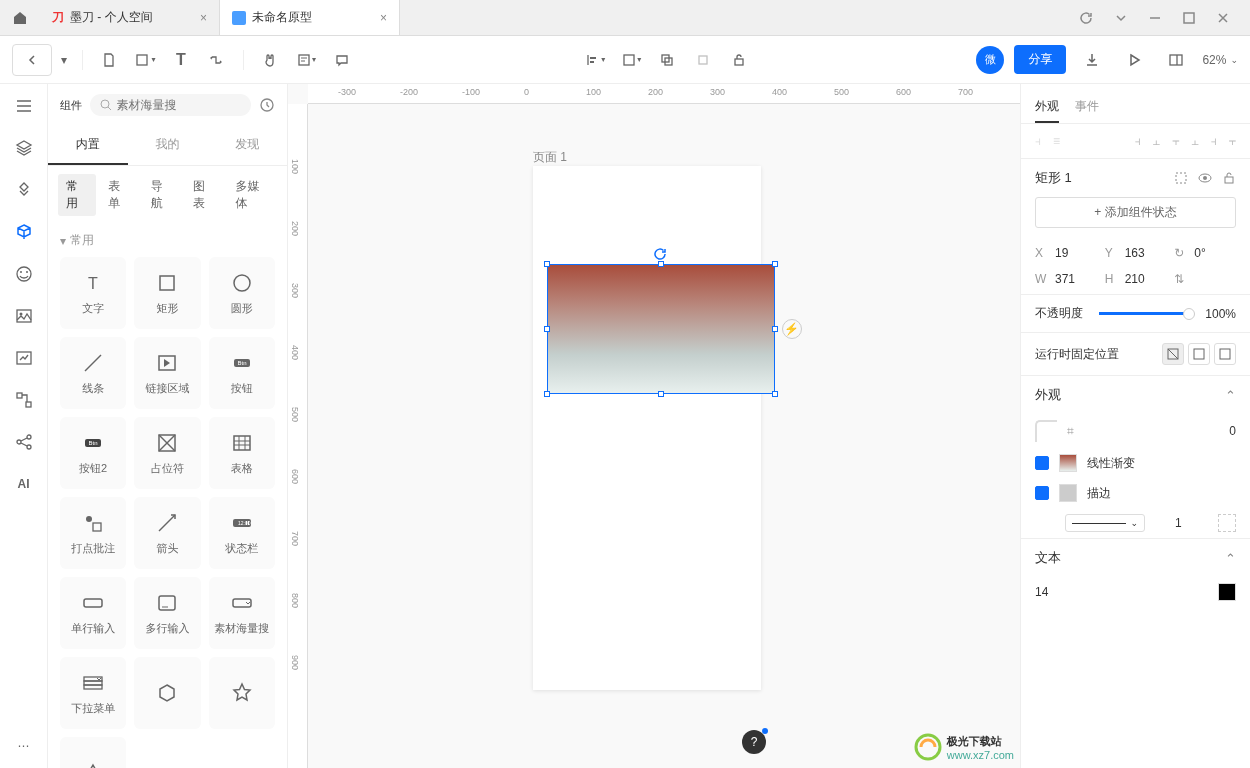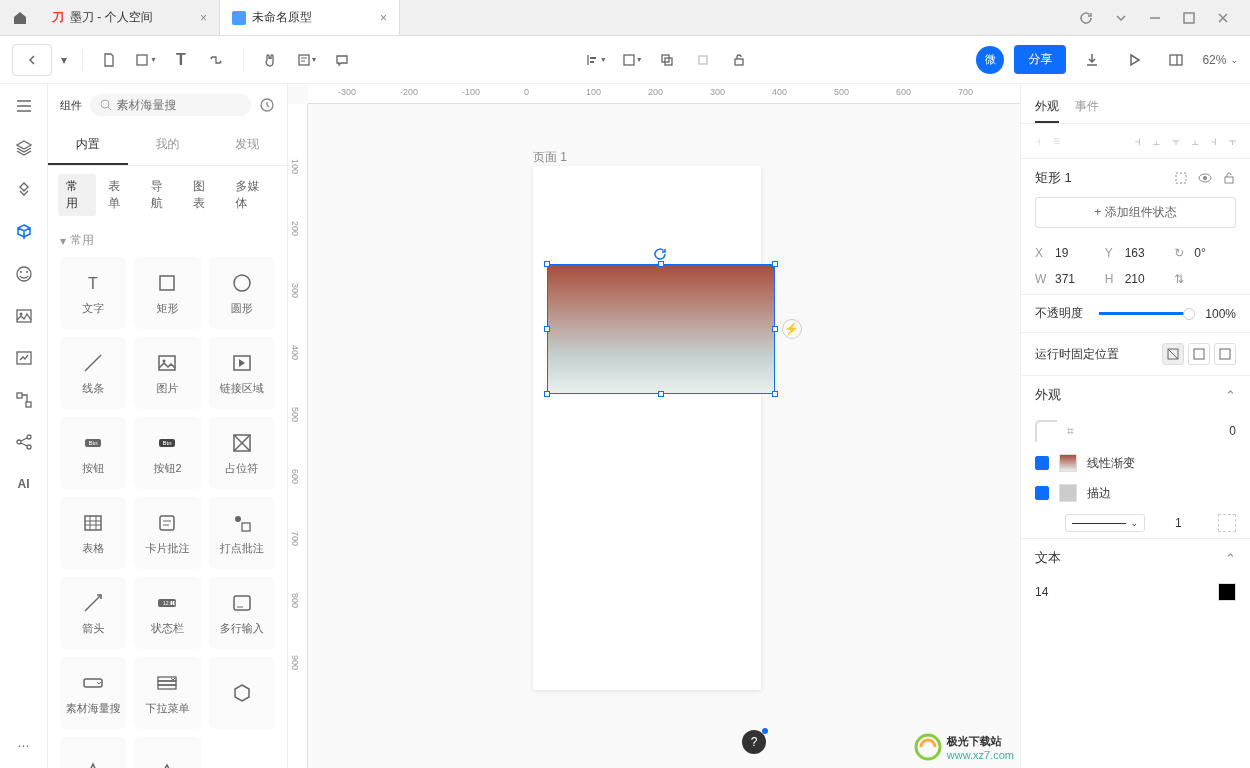--- a/index.html
+++ b/index.html
@@ -394,30 +394,20 @@
             <svg width="24" height="24">
               <line x1="4" y1="20" x2="20" y2="4" stroke="#666" stroke-width="1.5"></line>
             </svg>
           </div>
           <div class="comp-item-label">线条</div>
         </div>
         <div class="comp-item">
           <div class="comp-item-icon">
             <svg width="24" height="24">
               <rect x="4" y="5" width="16" height="14" fill="none" stroke="#666" stroke-width="1.5"></rect>
-              <circle cx="9" cy="10" r="1.5" fill="#666"></circle>
-              <path d="M4 17l5-5 4 4 3-3 4 4" fill="none" stroke="#666" stroke-width="1.5"></path>
-            </svg>
-          </div>
-          <div class="comp-item-label">图片</div>
-        </div>
-        <div class="comp-item">
-          <div class="comp-item-icon">
-            <svg width="24" height="24">
-              <rect x="4" y="5" width="16" height="14" fill="none" stroke="#666" stroke-width="1.5"></rect>
               <path d="M9 8l6 4-6 4z" fill="#666"></path>
             </svg>
           </div>
           <div class="comp-item-label">链接区域</div>
         </div>
         <div class="comp-item">
           <div class="comp-item-icon">
             <svg width="24" height="24">
               <rect x="4" y="8" width="16" height="8" rx="2" fill="#666"></rect>
               <text x="12" y="14" font-size="6" text-anchor="middle" fill="#fff">Btn</text>
@@ -452,30 +442,20 @@
               <line x1="4" y1="14" x2="20" y2="14" stroke="#666"></line>
               <line x1="9" y1="5" x2="9" y2="19" stroke="#666"></line>
               <line x1="15" y1="5" x2="15" y2="19" stroke="#666"></line>
             </svg>
           </div>
           <div class="comp-item-label">表格</div>
         </div>
         <div class="comp-item">
           <div class="comp-item-icon">
             <svg width="24" height="24">
-              <rect x="5" y="5" width="14" height="14" rx="2" fill="none" stroke="#666" stroke-width="1.5"></rect>
-              <line x1="8" y1="10" x2="16" y2="10" stroke="#666"></line>
-              <line x1="8" y1="14" x2="14" y2="14" stroke="#666"></line>
-            </svg>
-          </div>
-          <div class="comp-item-label">卡片批注</div>
-        </div>
-        <div class="comp-item">
-          <div class="comp-item-icon">
-            <svg width="24" height="24">
               <circle cx="8" cy="8" r="3" fill="#666"></circle>
               <rect x="12" y="12" width="8" height="8" fill="none" stroke="#666" stroke-width="1.3"></rect>
             </svg>
           </div>
           <div class="comp-item-label">打点批注</div>
         </div>
         <div class="comp-item">
           <div class="comp-item-icon">
             <svg width="24" height="24">
               <line x1="4" y1="20" x2="20" y2="4" stroke="#666" stroke-width="1.5"></line>
@@ -487,20 +467,28 @@
         <div class="comp-item">
           <div class="comp-item-icon">
             <svg width="24" height="24">
               <rect x="3" y="8" width="18" height="8" rx="2" fill="#666"></rect>
               <text x="8" y="14" font-size="5" fill="#fff">12:00</text>
               <rect x="16" y="10" width="1" height="4" fill="#fff"></rect>
               <rect x="18" y="10" width="1" height="4" fill="#fff"></rect>
             </svg>
           </div>
           <div class="comp-item-label">状态栏</div>
+        </div>
+        <div class="comp-item">
+          <div class="comp-item-icon">
+            <svg width="24" height="24">
+              <rect x="3" y="8" width="18" height="8" rx="2" fill="none" stroke="#666" stroke-width="1.5"></rect>
+            </svg>
+          </div>
+          <div class="comp-item-label">单行输入</div>
         </div>
         <div class="comp-item">
           <div class="comp-item-icon">
             <svg width="24" height="24">
               <rect x="4" y="5" width="16" height="14" rx="2" fill="none" stroke="#666" stroke-width="1.5"></rect>
               <line x1="7" y1="16" x2="13" y2="16" stroke="#666"></line>
             </svg>
           </div>
           <div class="comp-item-label">多行输入</div>
         </div>

